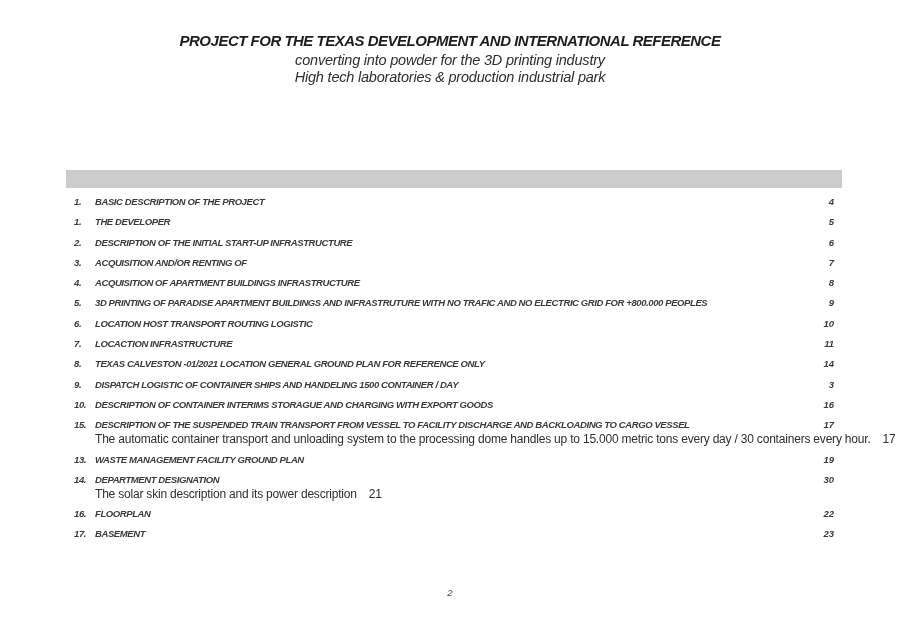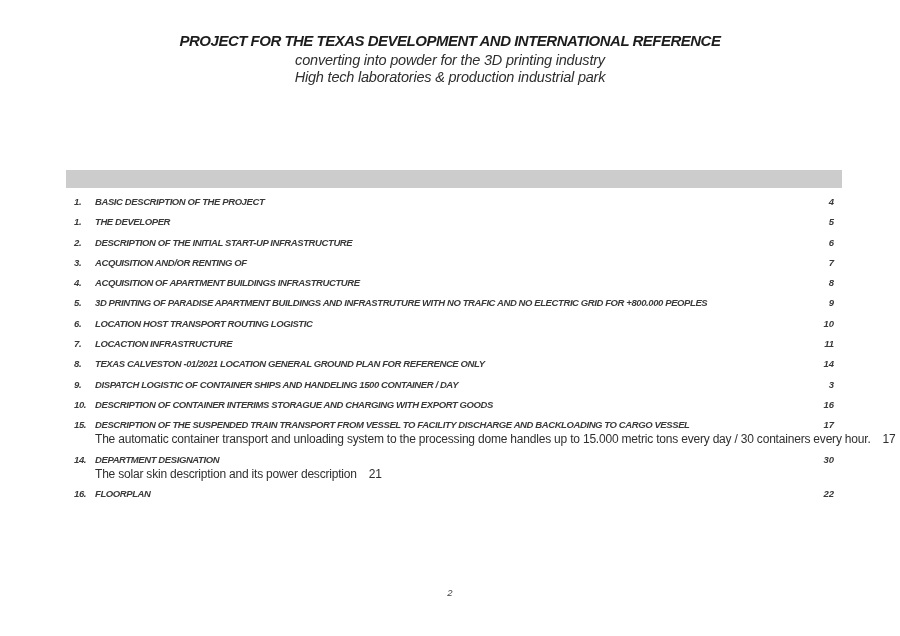--- a/index.html
+++ b/index.html
@@ -158,29 +158,39 @@
         <span class="toc-title">DESCRIPTION OF CONTAINER INTERIMS STORAGUE AND CHARGING WITH EXPORT GOODS</span>
         <span class="toc-page">16</span>
       </div>
       <div class="toc-row">
         <span class="toc-num">15.</span>
         <span class="toc-title">DESCRIPTION OF THE SUSPENDED TRAIN TRANSPORT FROM VESSEL TO FACILITY DISCHARGE AND BACKLOADING TO CARGO VESSEL</span>
         <span class="toc-page">17</span>
       </div>
       <div class="toc-sub"><span class="sub-text">The automatic container transport and unloading system to the processing dome handles up to 15.000 metric tons every day / 30 containers every hour.</span><span class="sub-page">17</span></div>
       <div class="toc-row">
+        <span class="toc-num">13.</span>
+        <span class="toc-title">WASTE MANAGEMENT FACILITY GROUND PLAN</span>
+        <span class="toc-page">19</span>
+      </div>
+      <div class="toc-row">
         <span class="toc-num">14.</span>
         <span class="toc-title">DEPARTMENT DESIGNATION</span>
         <span class="toc-page">30</span>
       </div>
       <div class="toc-sub"><span class="sub-text">The solar skin description and its power description</span><span class="sub-page">21</span></div>
       <div class="toc-row">
         <span class="toc-num">16.</span>
         <span class="toc-title">FLOORPLAN</span>
         <span class="toc-page">22</span>
       </div>
+      <div class="toc-row">
+        <span class="toc-num">17.</span>
+        <span class="toc-title">BASEMENT</span>
+        <span class="toc-page">23</span>
+      </div>
     </div>
 
   <footer class="doc-footer">
     <span class="page-num">2</span>
   </footer>
 
 </div>
 
 </body></html>

